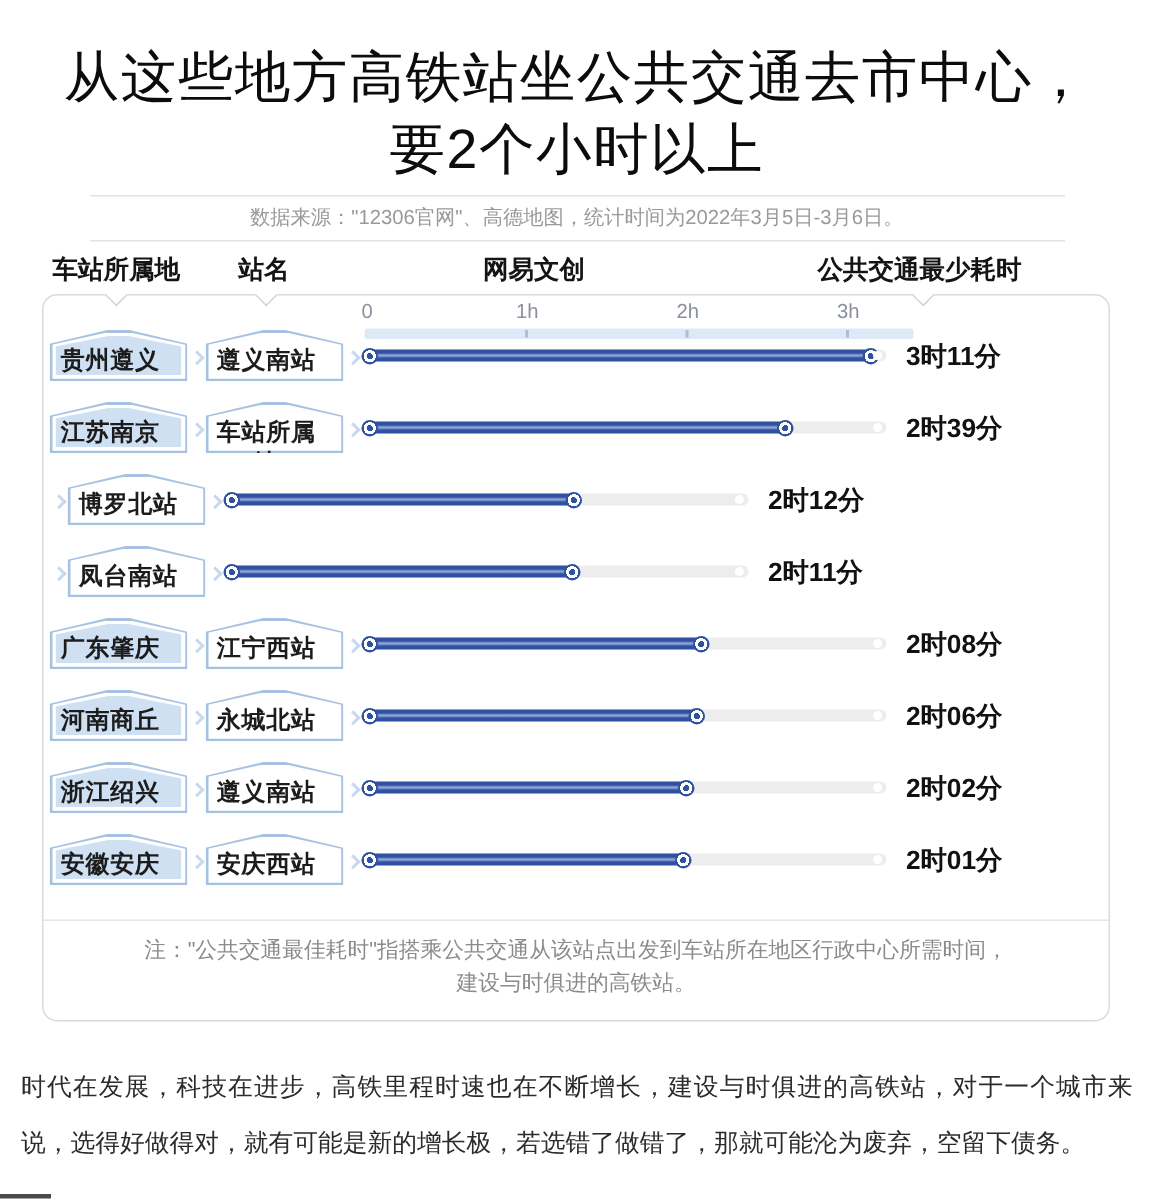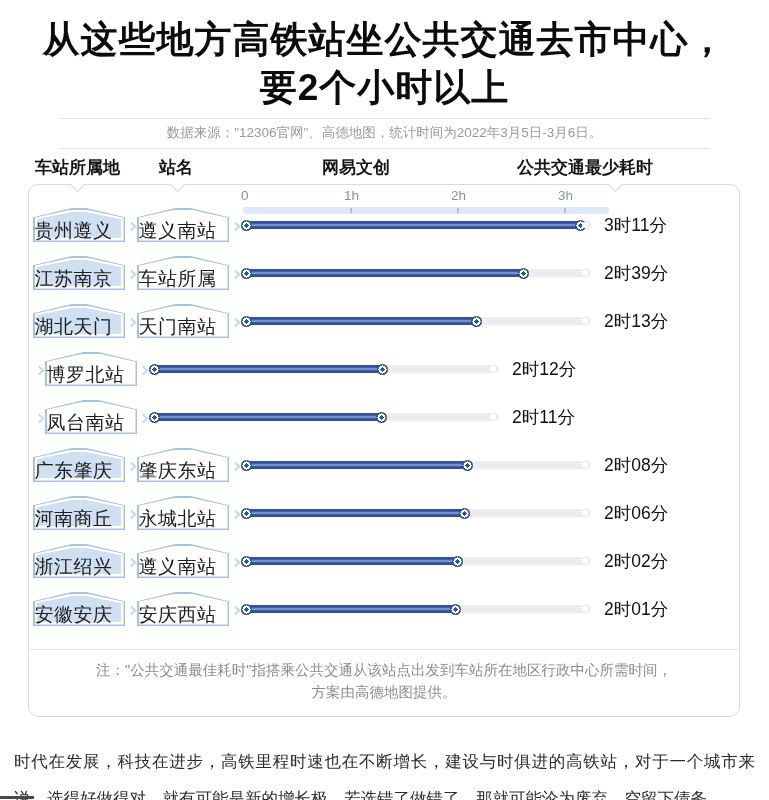--- a/index.html
+++ b/index.html
@@ -1,35 +1,35 @@
 <!DOCTYPE html>
 <html><head>
 <meta charset="utf-8">
 <style>
   * { margin:0; padding:0; box-sizing:border-box; }
   html,body { width:769px; height:800px; background:#fff; overflow:hidden;
     font-family:"Liberation Sans","DejaVu Sans",sans-serif; }
   .page { position:relative; width:769px; height:800px; }
 
   
-  .title { padding-top:16px; text-align:center; font-size:37px; line-height:48px;
-    font-weight:700; color:#0c0c0c; letter-spacing:1px; }
+  .title { padding-top:28px; text-align:center; font-size:37px; line-height:48px;
+    font-weight:400; color:#0c0c0c; letter-spacing:1px; }
 
   
   .source-strip { width:650px; margin:6px auto 0; border-top:1.5px solid #e2e2e2;
     border-bottom:1.5px solid #e2e2e2; text-align:center; color:#999;
     font-size:13.5px; padding:5px 0 6px; }
 
   
   .col-headers { position:relative; height:26px; margin-top:5px; font-weight:bold;
     font-size:17px; color:#141414;padding-left:32px; }
   .col-headers > div { position:absolute; top:2px; white-space:nowrap; }
   .h-loc  { left:35px; }
   .h-sta  { left:159px; }
-  .h-time { left:517px; }
+  .h-time { left:545px; }
   .brand { left:322px; display:flex; align-items:center; gap:5px;flex-direction:column; }
   .brand .slash { font-weight:normal; color:#333; }
   .brand-badge { width:17px; height:17px; border-radius:50%; background:#f2d53c;
     color:#6d5400; font-size:5px; display:flex; align-items:center;
     justify-content:center; overflow:hidden; }
 
   
   .panel { position:relative; width:712px; margin:4px 0 0 28px;
     border:1.5px solid #dadada; border-radius:10px; background:#fff; }
   .notch { position:absolute; top:-6px; width:11px; height:11px; background:#fff;
@@ -50,38 +50,38 @@
 
   .badge { position:relative; width:92px; height:34px; flex:none;
     clip-path:polygon(0 27%,42% 0,58% 0,100% 27%,100% 100%,0 100%);
     background:#a7c2e1; }
   .b-mid,.b-fill { position:absolute;
     clip-path:polygon(0 27%,42% 0,58% 0,100% 27%,100% 100%,0 100%); }
   .b-mid { inset:1.5px; background:#fff; }
   .loc .b-fill { inset:4px; background:#cfe0f3; }
   .sta .b-fill { inset:3px; background:#fff; }
   .b-txt { position:absolute; left:0; right:11px; top:10px; text-align:center;
-    font-size:19px; font-weight:normal; color:#1c1c1c; letter-spacing:0.5px; }
+    font-size:16px; font-weight:bold; color:#1c1c1c; letter-spacing:0.5px; }
 
   .chev { width:12px; flex:none; display:flex; align-items:center; justify-content:center; }
   .chev i { width:7px; height:7px; border-top:2px solid #c6d9ee;
     border-right:2px solid #c6d9ee; transform:rotate(45deg); margin-top:3px; }
 
   .track { position:relative; width:348px; height:8px; flex:none; margin-left:2px;
     border-radius:4px; background:#ededed; }
   .track::after { content:""; position:absolute; right:3px; top:50%; margin-top:-3px;
     width:6px; height:6px; border-radius:50%; background:#fff; }
   .bar { position:absolute; left:0; top:0; height:8px; border-radius:4px;
     background:linear-gradient(180deg,#30519f 0%,#30519f 28%,#93a9d9 50%,#30519f 72%,#30519f 100%); }
   .bar::before,.bar::after { content:""; position:absolute; top:50%; width:11px; height:11px;
     margin-top:-5.5px; border-radius:50%;
     background:radial-gradient(circle,#30519f 0 26%,#fff 26% 52%,#30519f 52% 100%); }
   .bar::before { left:-2px; } .bar::after { right:-2px; }
 
-  .time-val { margin-left:13px; font-size:17.5px; font-weight:normal; color:#111;
+  .time-val { margin-left:13px; font-size:17.5px; font-weight:bold; color:#111;
     white-space:nowrap;text-align:right; }
 
   
   .note { margin-top:16px; border-top:1px solid #e6e6e6; padding:9px 24px 13px;
     text-align:center; color:#8b8b8b; font-size:14.5px; line-height:22px; }
 
   
   .para { margin:26px 14px 0; font-size:16.5px; line-height:37px; color:#2b2b2b;
     text-align:justify; }
   .crop-line { position:absolute; left:0; bottom:1px; width:34px; height:3px;
@@ -167,42 +167,20 @@
     </div>
     <div class="chev">
             <i></i>
           </div>
     <div class="track">
       <div class="bar" style="width: 284px;"></div>
     </div>
     <div class="time-val">2时39分</div>
   </div>
         <div class="row">
-    <div class="badge loc">
-      <i class="b-mid"></i>
-            <i class="b-fill"></i>
-      <span class="b-txt">湖北天门</span>
-    </div>
-    <div class="chev">
-            <i></i>
-          </div>
-    <div class="badge sta">
-      <i class="b-mid"></i>
-            <i class="b-fill"></i>
-      <span class="b-txt">天门南站</span>
-    </div>
-    <div class="chev">
-            <i></i>
-          </div>
-    <div class="track">
-      <div class="bar" style="width: 237px;"></div>
-    </div>
-    <div class="time-val">2时13分</div>
-  </div>
-        <div class="row">
     <div class="chev">
             <i></i>
           </div>
     <div class="badge sta">
       <i class="b-mid"></i>
             <i class="b-fill"></i>
       <span class="b-txt">博罗北站</span>
     </div>
     <div class="chev">
             <i></i>
@@ -234,21 +212,21 @@
       <i class="b-mid"></i>
             <i class="b-fill"></i>
       <span class="b-txt">广东肇庆</span>
     </div>
     <div class="chev">
             <i></i>
           </div>
     <div class="badge sta">
       <i class="b-mid"></i>
             <i class="b-fill"></i>
-      <span class="b-txt">肇庆东站</span>
+      <span class="b-txt">江宁西站</span>
     </div>
     <div class="chev">
             <i></i>
           </div>
     <div class="track">
       <div class="bar" style="width: 228px;"></div>
     </div>
     <div class="time-val">2时08分</div>
   </div>
         <div class="row">
@@ -314,20 +292,20 @@
           </div>
     <div class="track">
       <div class="bar" style="width: 216px;"></div>
     </div>
     <div class="time-val">2时01分</div>
   </div>
       </div>
 
     <div class="note">
       <div>注："公共交通最佳耗时"指搭乘公共交通从该站点出发到车站所在地区行政中心所需时间，</div>
-      <div>方案由高德地图提供。</div>
+      <div>建设与时俱进的高铁站。</div>
     </div>
   </div>
 
   <div class="para">时代在发展，科技在进步，高铁里程时速也在不断增长，建设与时俱进的高铁站，对于一个城市来说，选得好做得对，就有可能是新的增长极，若选错了做错了，那就可能沦为废弃，空留下债务。</div>
 
   <div class="crop-line"></div>
 </div>
 
 </body></html>

